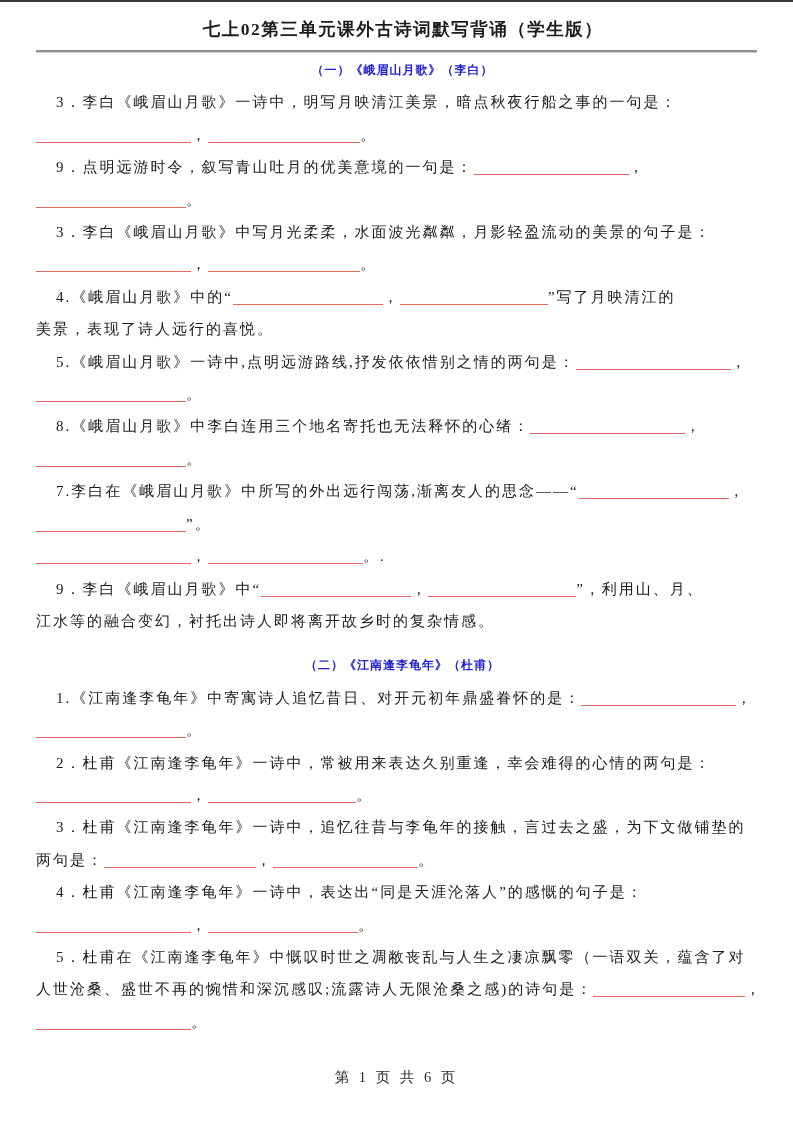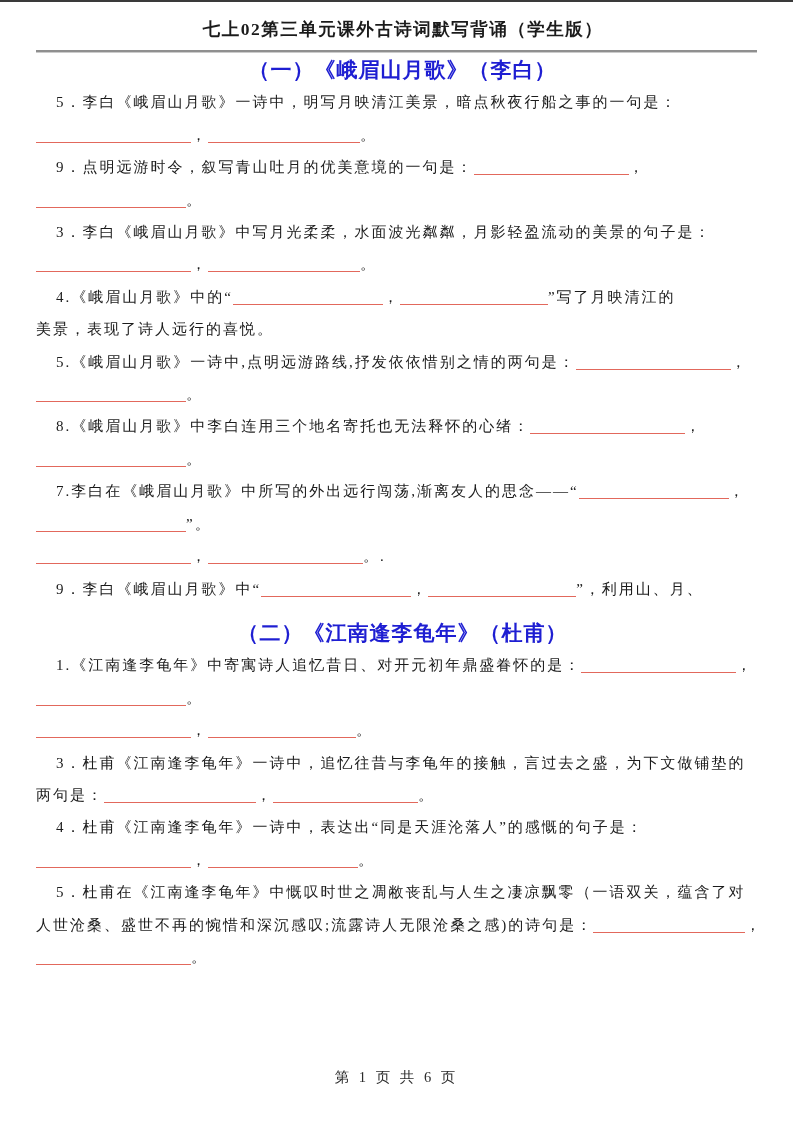--- a/index.html
+++ b/index.html
@@ -11,21 +11,21 @@
   .doc-title{
     margin-top:15px;text-align:center;font-weight:bold;font-size:17.5px;
     letter-spacing:1.5px;line-height:24px;padding-left:13px;
   }
   .title-rule{
     margin:9px 36px 0 36px;height:2px;background:#8f8f8f;
     box-shadow:0 1px 0 rgba(175,175,175,.65);
   }
   .body-wrap{margin:2px 24px 0 36px;font-size:15px;}
   .sec-heading{
-    text-align:center;font-weight:bold;font-size:21px;line-height:32.4px;
+    text-align:center;font-weight:bold;font-size:12px;line-height:32.4px;
     letter-spacing:1px;
   }
   .line{line-height:32.4px;letter-spacing:2px;white-space:nowrap;}
   .line.indent{padding-left:20px;}
   .blank{
     display:inline-block;height:14px;vertical-align:-3px;
     border-bottom:1.4px solid #e2685c;
   }
   .footer{
     position:absolute;left:0;right:0;top:1066px;text-align:center;
@@ -33,39 +33,41 @@
   }
 </style>
 </head>
 <body>
 
 <div class="page">
   <div class="doc-title">七上02第三单元课外古诗词默写背诵（学生版）</div>
   <div class="title-rule"></div>
   <div class="body-wrap" id="doc-body">
       <div class="sec-heading" style="color: rgb(30, 30, 210);">（一）《峨眉山月歌》（李白）</div>
-      <div class="line indent"><span>5．李白《峨眉山月歌》一诗中，明写月映清江美景，暗点秋夜行船之事的一句是：</span></div>
+      <div class="line indent"><span>3．李白《峨眉山月歌》一诗中，明写月映清江美景，暗点秋夜行船之事的一句是：</span></div>
       <div class="line"><span class="blank" style="width: 155px; border-bottom-color: rgb(226, 104, 92);"></span><span>，</span><span class="blank" style="width: 152px; border-bottom-color: rgb(226, 104, 92);"></span><span>。</span></div>
       <div class="line indent"><span>9．点明远游时令，叙写青山吐月的优美意境的一句是：</span><span class="blank" style="width: 155px; border-bottom-color: rgb(226, 104, 92);"></span><span>，</span></div>
       <div class="line"><span class="blank" style="width: 150px; border-bottom-color: rgb(226, 104, 92);"></span><span>。</span></div>
       <div class="line indent"><span>3．李白《峨眉山月歌》中写月光柔柔，水面波光粼粼，月影轻盈流动的美景的句子是：</span></div>
       <div class="line"><span class="blank" style="width: 155px; border-bottom-color: rgb(226, 104, 92);"></span><span>，</span><span class="blank" style="width: 152px; border-bottom-color: rgb(226, 104, 92);"></span><span>。</span></div>
       <div class="line indent"><span>4.《峨眉山月歌》中的“</span><span class="blank" style="width: 150px; border-bottom-color: rgb(226, 104, 92);"></span><span>，</span><span class="blank" style="width: 148px; border-bottom-color: rgb(226, 104, 92);"></span><span>”写了月映清江的</span></div>
       <div class="line"><span>美景，表现了诗人远行的喜悦。</span></div>
       <div class="line indent"><span>5.《峨眉山月歌》一诗中,点明远游路线,抒发依依惜别之情的两句是：</span><span class="blank" style="width: 155px; border-bottom-color: rgb(226, 104, 92);"></span><span>，</span></div>
       <div class="line"><span class="blank" style="width: 150px; border-bottom-color: rgb(226, 104, 92);"></span><span>。</span></div>
       <div class="line indent"><span>8.《峨眉山月歌》中李白连用三个地名寄托也无法释怀的心绪：</span><span class="blank" style="width: 155px; border-bottom-color: rgb(226, 104, 92);"></span><span>，</span></div>
       <div class="line"><span class="blank" style="width: 150px; border-bottom-color: rgb(226, 104, 92);"></span><span>。</span></div>
       <div class="line indent"><span>7.李白在《峨眉山月歌》中所写的外出远行闯荡,渐离友人的思念——“</span><span class="blank" style="width: 150px; border-bottom-color: rgb(226, 104, 92);"></span><span>，</span></div>
       <div class="line"><span class="blank" style="width: 150px; border-bottom-color: rgb(226, 104, 92);"></span><span>”。</span></div>
       <div class="line"><span class="blank" style="width: 155px; border-bottom-color: rgb(226, 104, 92);"></span><span>，</span><span class="blank" style="width: 155px; border-bottom-color: rgb(226, 104, 92);"></span><span>。.</span></div>
       <div class="line indent"><span>9．李白《峨眉山月歌》中“</span><span class="blank" style="width: 150px; border-bottom-color: rgb(226, 104, 92);"></span><span>，</span><span class="blank" style="width: 148px; border-bottom-color: rgb(226, 104, 92);"></span><span>”，利用山、月、</span></div>
+      <div class="line"><span>江水等的融合变幻，衬托出诗人即将离开故乡时的复杂情感。</span></div>
       <div class="sec-heading" style="color: rgb(30, 30, 210); margin-top: 12px;">（二）《江南逢李龟年》（杜甫）</div>
       <div class="line indent"><span>1.《江南逢李龟年》中寄寓诗人追忆昔日、对开元初年鼎盛眷怀的是：</span><span class="blank" style="width: 155px; border-bottom-color: rgb(226, 104, 92);"></span><span>，</span></div>
       <div class="line"><span class="blank" style="width: 150px; border-bottom-color: rgb(226, 104, 92);"></span><span>。</span></div>
+      <div class="line indent"><span>2．杜甫《江南逢李龟年》一诗中，常被用来表达久别重逢，幸会难得的心情的两句是：</span></div>
       <div class="line"><span class="blank" style="width: 155px; border-bottom-color: rgb(226, 104, 92);"></span><span>，</span><span class="blank" style="width: 148px; border-bottom-color: rgb(226, 104, 92);"></span><span>。</span></div>
       <div class="line indent"><span>3．杜甫《江南逢李龟年》一诗中，追忆往昔与李龟年的接触，言过去之盛，为下文做铺垫的</span></div>
       <div class="line"><span>两句是：</span><span class="blank" style="width: 152px; border-bottom-color: rgb(226, 104, 92);"></span><span>，</span><span class="blank" style="width: 145px; border-bottom-color: rgb(226, 104, 92);"></span><span>。</span></div>
       <div class="line indent"><span>4．杜甫《江南逢李龟年》一诗中，表达出“同是天涯沦落人”的感慨的句子是：</span></div>
       <div class="line"><span class="blank" style="width: 155px; border-bottom-color: rgb(226, 104, 92);"></span><span>，</span><span class="blank" style="width: 150px; border-bottom-color: rgb(226, 104, 92);"></span><span>。</span></div>
       <div class="line indent"><span>5．杜甫在《江南逢李龟年》中慨叹时世之凋敝丧乱与人生之凄凉飘零（一语双关，蕴含了对</span></div>
       <div class="line"><span>人世沧桑、盛世不再的惋惜和深沉感叹;流露诗人无限沧桑之感)的诗句是：</span><span class="blank" style="width: 152px; border-bottom-color: rgb(226, 104, 92);"></span><span>，</span></div>
       <div class="line"><span class="blank" style="width: 155px; border-bottom-color: rgb(226, 104, 92);"></span><span>。</span></div>
     </div>
   <div class="footer">第 1 页 共 6 页</div>

